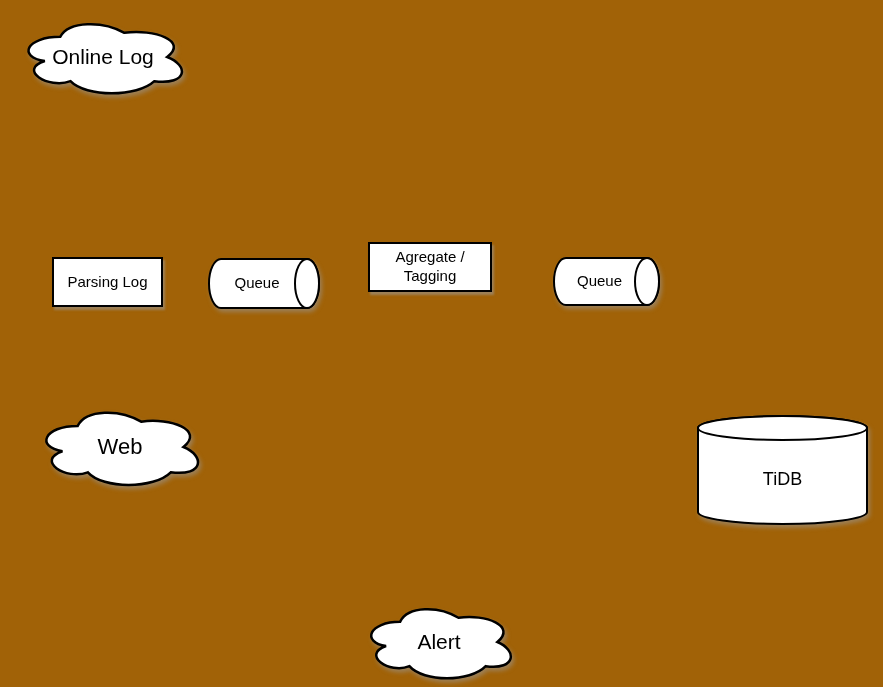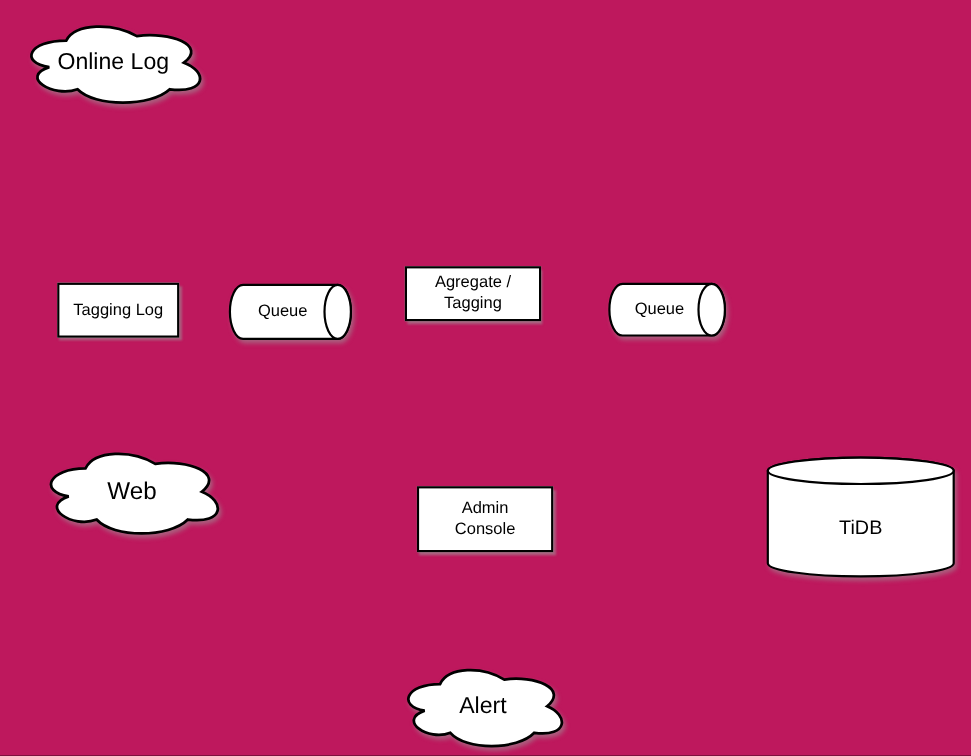--- a/index.html
+++ b/index.html
@@ -5,21 +5,21 @@
   html, body { margin: 0; padding: 0; }
   body {
     width: 883px; height: 687px;
     background: #000000;
     font-family: "Liberation Sans", sans-serif;
     overflow: hidden;
   }
   #canvas {
     position: relative;
     width: 883px; height: 687px;
-    background: #be185d;
+    background: #a16207;
   }
   .node { position: absolute; }
   .node svg {
     position: absolute; left: 0; top: 0;
     width: 100%; height: 100%;
     overflow: visible;
     filter: drop-shadow(2px 3px 2px rgba(153,153,153,0.55));
   }
   .node .label {
     position: absolute; left: 0; top: 0; right: 0; bottom: 0;
@@ -53,21 +53,21 @@
 
 <div id="canvas">
 
   <div class="node" style="left:14px; top:14px; width:178px; height:86px;">
     <svg viewBox="-2 -2 104 64" preserveAspectRatio="none">
       <path class="shape" vector-effect="non-scaling-stroke" stroke-width="2.5" d="M 25 15 C 5 15 0 30 16 33 C 0 39.6 18 54 31 48 C 40 60 70 60 80 48 C 100 51 100 36 87.5 30 C 100 18 80 9 62.5 12 C 50 3 30 3 25 15 Z"></path>
     </svg>
     <div class="label f21">Online Log</div>
   </div>
 
-  <div class="rect-node f15" style="left:52px; top:257px; width:111px; height:50px;">Tagging Log</div>
+  <div class="rect-node f15" style="left:52px; top:257px; width:111px; height:50px;">Parsing Log</div>
 
   <div class="node" style="left:208px; top:258px; width:112px; height:51px;">
     <svg viewBox="0 0 112 51">
       <path class="shape" stroke-width="2" d="M 99 1 L 13 1 A 12 24.5 0 0 0 13 50 L 99 50 A 12 24.5 0 0 0 99 1 Z"></path>
       <ellipse class="shape" stroke-width="2" cx="99" cy="25.5" rx="12" ry="24.5"></ellipse>
     </svg>
     <div class="label f15" style="padding-right:14px;">Queue</div>
   </div>
 
   <div class="rect-node f15" style="left:368px; top:242px; width:124px; height:50px;">Agregate /
@@ -82,22 +82,20 @@
   </div>
 
 
   <div class="node" style="left:32px; top:402px; width:176px; height:90px;">
     <svg viewBox="-2 -2 104 64" preserveAspectRatio="none">
       <path class="shape" vector-effect="non-scaling-stroke" stroke-width="2.5" d="M 25 15 C 5 15 0 30 16 33 C 0 39.6 18 54 31 48 C 40 60 70 60 80 48 C 100 51 100 36 87.5 30 C 100 18 80 9 62.5 12 C 50 3 30 3 25 15 Z"></path>
     </svg>
     <div class="label f22">Web</div>
   </div>
 
-  <div class="rect-node f15" style="left:379px; top:442px; width:124px; height:60px;">Admin
-Console</div>
 
   <div class="node" style="left:697px; top:415px; width:171px; height:110px;">
     <svg viewBox="0 0 171 110">
       <path class="shape" stroke-width="2" d="M 1 13 L 1 97 A 84.5 12 0 0 0 170 97 L 170 13 A 84.5 12 0 0 0 1 13 Z"></path>
       <ellipse class="shape" stroke-width="2" cx="85.5" cy="13" rx="84.5" ry="12"></ellipse>
     </svg>
     <div class="label f18" style="padding-top:18px;text-align:right;">TiDB</div>
   </div>
 
   <div class="node" style="left:358px; top:599px; width:162px; height:86px;">

